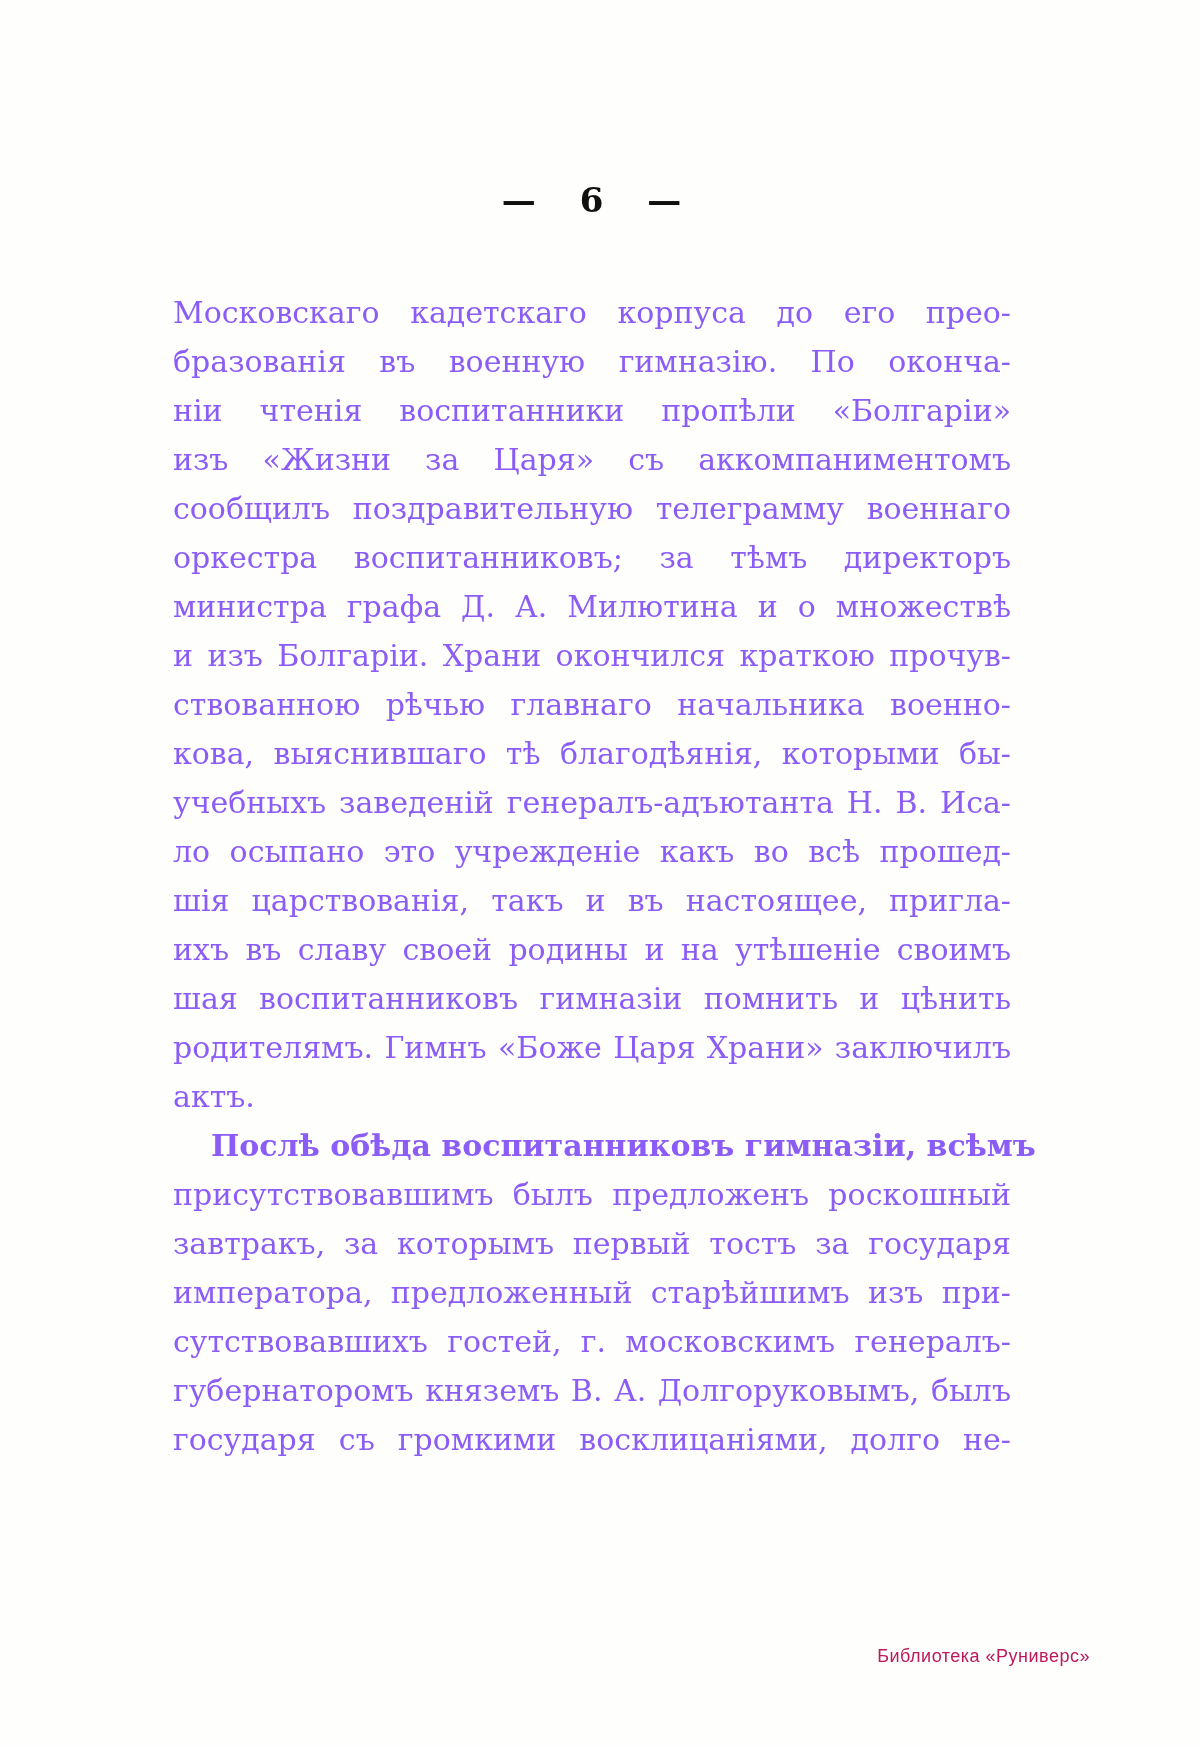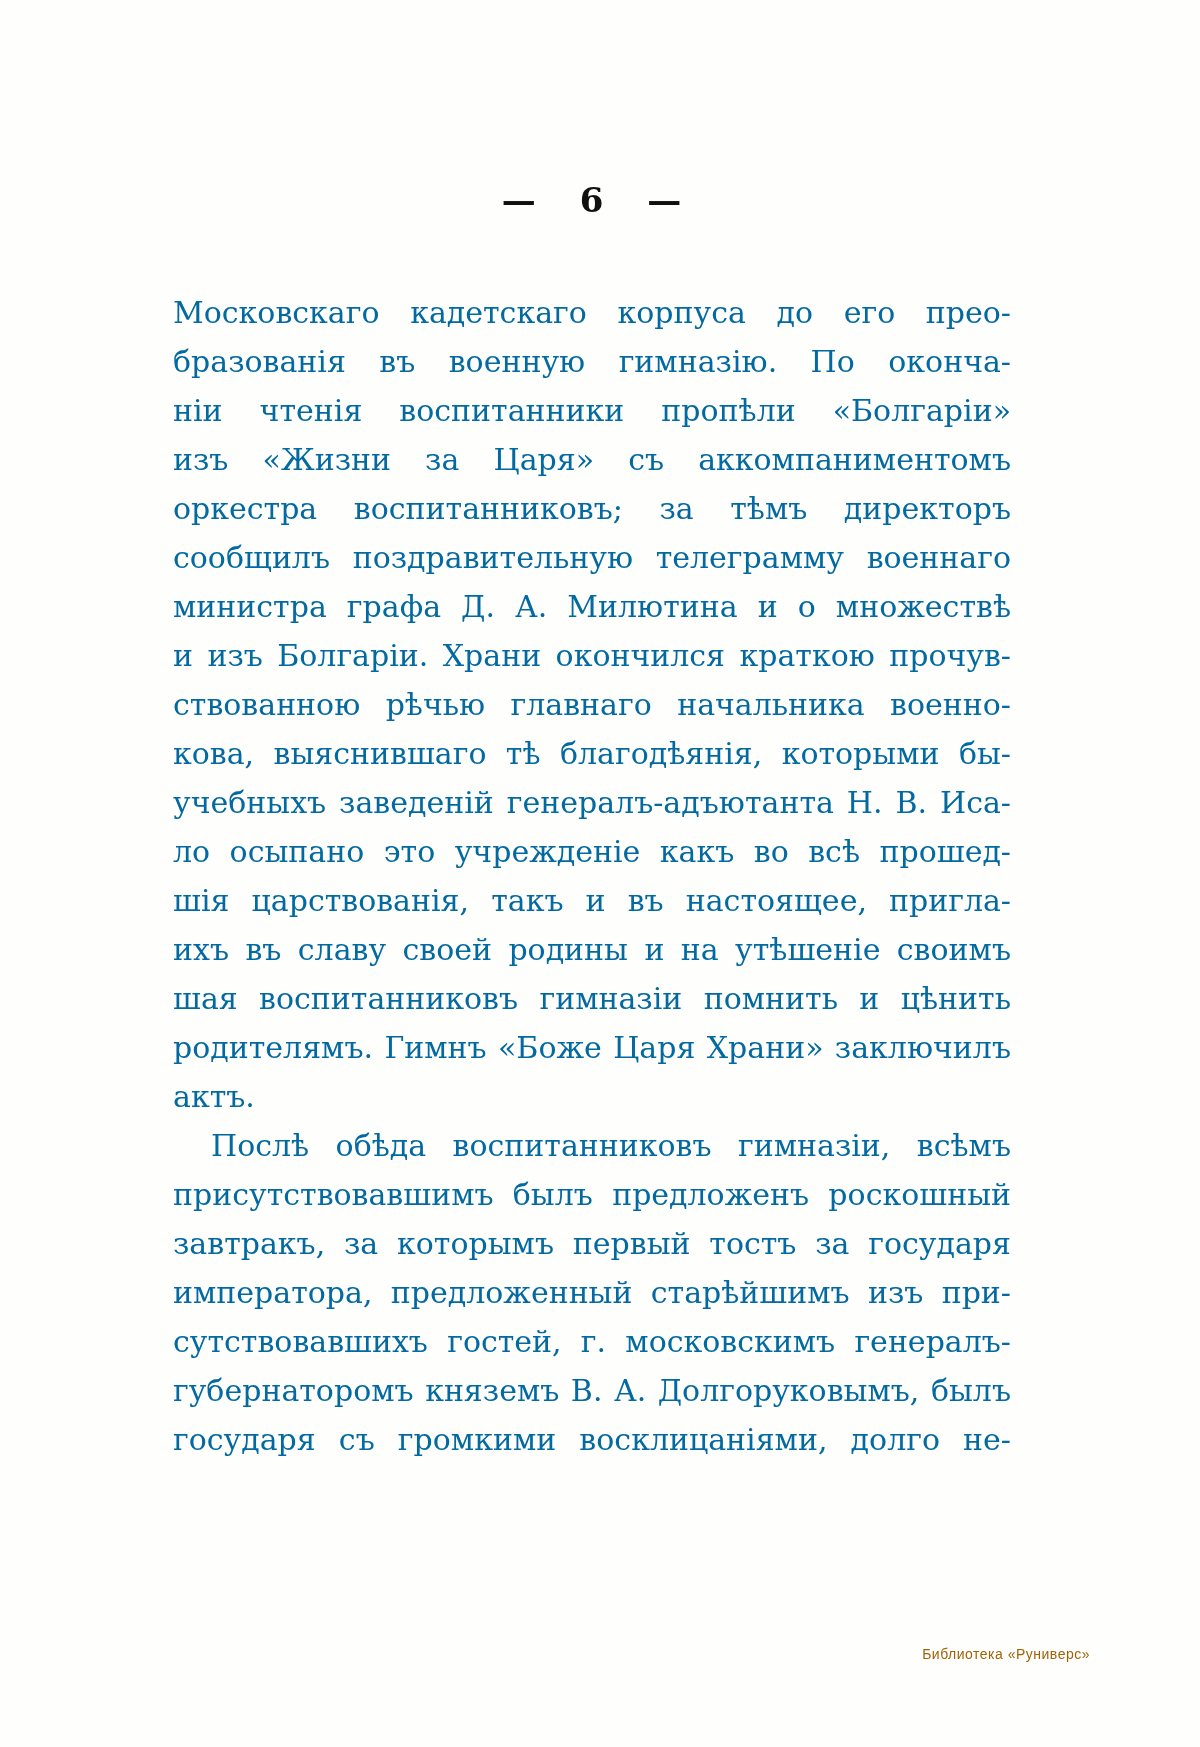--- a/index.html
+++ b/index.html
@@ -31,65 +31,66 @@
     word-spacing: 30px;
     letter-spacing: 1px;
     color: #101010;
   }
   .page-text {
     position: absolute;
     top: 288px;
     left: 173px;
     width: 838px;
     font-size: 30px;
-    color: #0369a1;
+    color: #8b5cf6;
   }
   .paragraph {
     margin: 0;
     padding: 0;
   }
   .line {
     line-height: 49px;
     height: 49px;
     white-space: nowrap;
     text-align: justify;
     text-align-last: justify;
     overflow: visible;
   }
   .line.indent {
     text-indent: 38px;
+    font-weight: bold;
   }
   .line.end-line {
     text-align-last: left;
   }
   .watermark {
     position: absolute;
     top: 1646px;
     right: 110px;
     font-family: "Liberation Sans", "DejaVu Sans", sans-serif;
-    font-size: 14px;
-    color: #a16207;
+    font-size: 18px;
+    color: #be185d;
     letter-spacing: 0.5px;
   }
 </style>
 </head>
 <body>
 
 <div class="scan-page">
 
   <div class="page-header">— 6 —</div>
 
   <div class="page-text">
       <div class="paragraph">
         <div class="line">Московскаго кадетскаго корпуса до его прео-</div>
         <div class="line">бразованія въ военную гимназію. По оконча-</div>
         <div class="line">ніи чтенія воспитанники пропѣли «Болгаріи»</div>
         <div class="line">изъ «Жизни за Царя» съ аккомпаниментомъ</div>
+        <div class="line">сообщилъ поздравительную телеграмму военнаго</div>
         <div class="line">оркестра воспитанниковъ; за тѣмъ директоръ</div>
-        <div class="line">сообщилъ поздравительную телеграмму военнаго</div>
         <div class="line">министра графа Д. А. Милютина и о множествѣ</div>
         <div class="line">и изъ Болгаріи. Храни окончился краткою прочув-</div>
         <div class="line">ствованною рѣчью главнаго начальника военно-</div>
         <div class="line">кова, выяснившаго тѣ благодѣянія, которыми бы-</div>
         <div class="line">учебныхъ заведеній генералъ-адъютанта Н. В. Иса-</div>
         <div class="line">ло осыпано это учрежденіе какъ во всѣ прошед-</div>
         <div class="line">шія царствованія, такъ и въ настоящее, пригла-</div>
         <div class="line">ихъ въ славу своей родины и на утѣшеніе своимъ</div>
         <div class="line">шая воспитанниковъ гимназіи помнить и цѣнить</div>
         <div class="line">родителямъ. Гимнъ «Боже Царя Храни» заключилъ</div>

